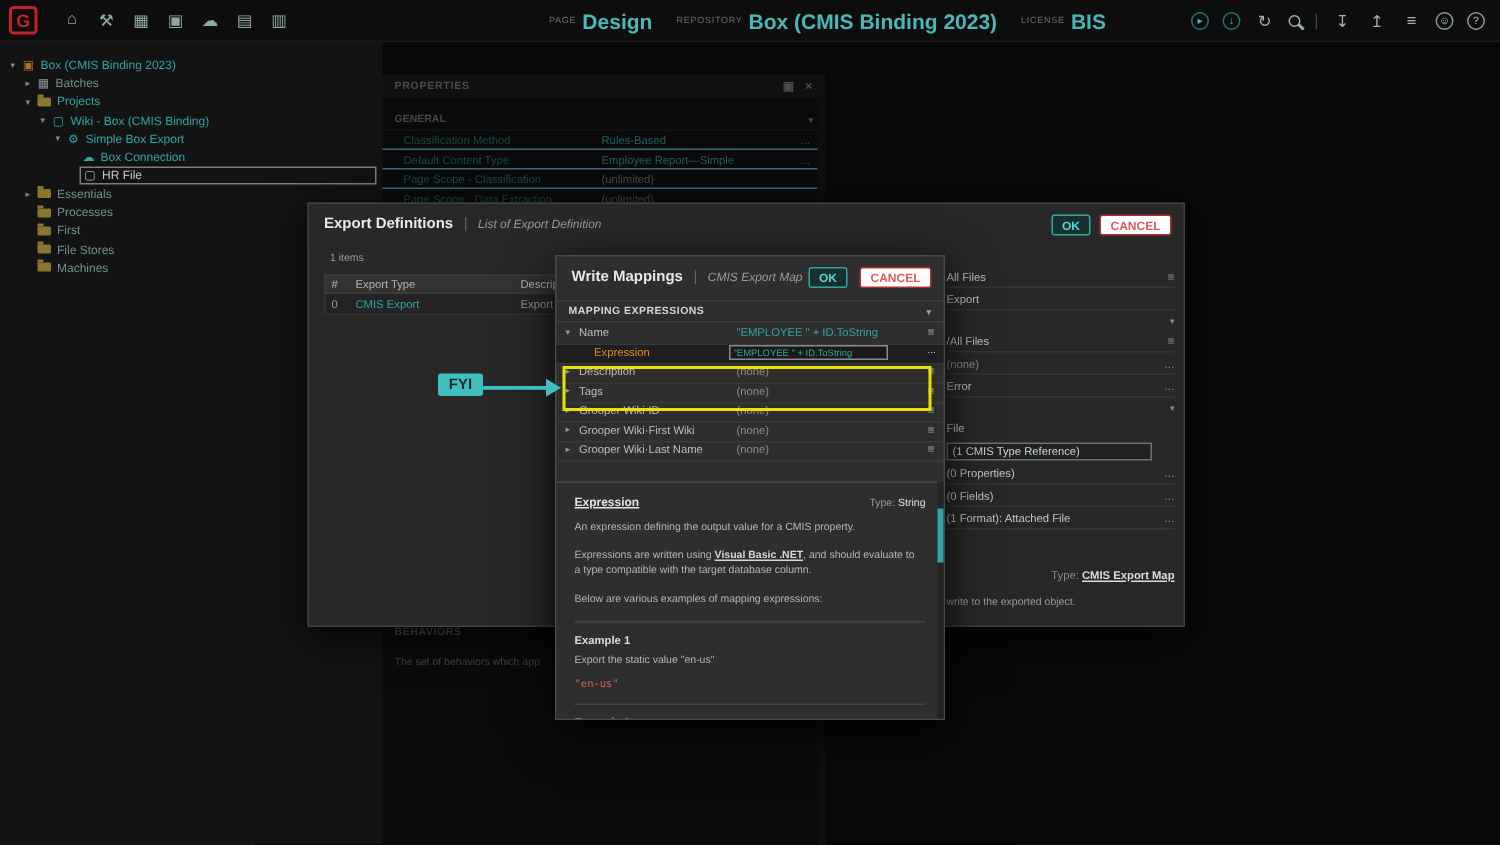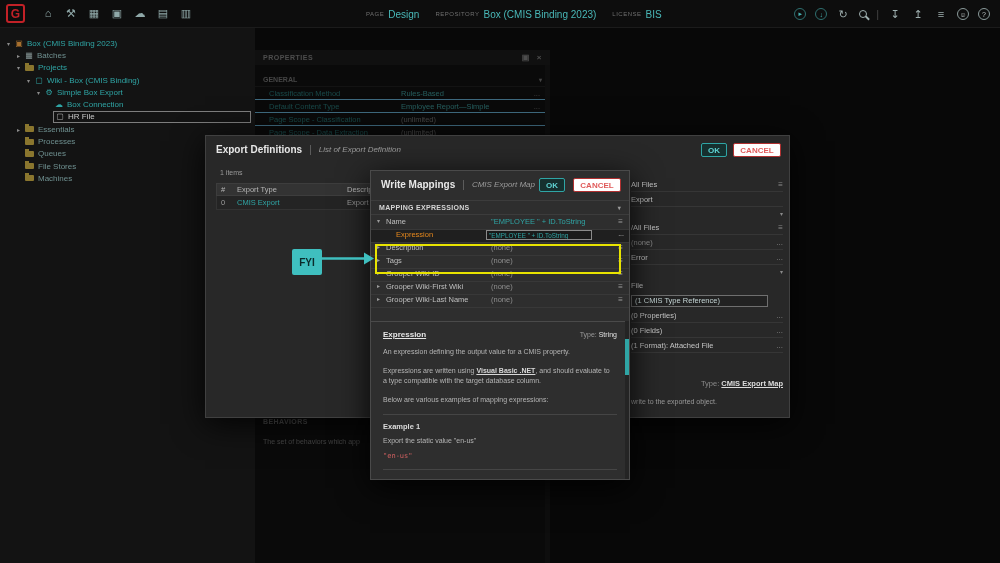--- a/index.html
+++ b/index.html
@@ -9,21 +9,21 @@
 
   
   .topbar { position:absolute; left:0; top:0; width:1000px; height:28px; background:#0d0d0d;
             border-bottom:1px solid #1b1b1b; display:flex; align-items:center; z-index:40; }
   .logo { width:19px; height:19px; margin-left:6px; border:2px solid #c22127; color:#c22127;
           font-weight:bold; font-size:12px; display:flex; align-items:center; justify-content:center; border-radius:3px; cursor:pointer; }
   .nav-icons { display:flex; gap:9px; margin-left:16px; color:#8fa8a8; font-size:11px; }
   .tico { width:14px; text-align:center; cursor:pointer; }
   .tb-center { position:absolute; left:366px; top:0; height:28px; display:flex; align-items:center; }
   .tb-label { font-size:6px; color:#6f6f6f; letter-spacing:.5px; margin-right:4px; }
-  .tb-value { font-size:10px; color:#49b8b8; font-weight:normal; margin-right:16px; white-space:nowrap; }
+  .tb-value { font-size:14px; color:#49b8b8; font-weight:bold; margin-right:16px; white-space:nowrap; }
   .tb-right { position:absolute; right:10px; top:0; height:28px; display:flex; align-items:center; gap:9px; color:#9fb0b0; font-size:11px; }
   .circle-ico { width:12px; height:12px; border-radius:50%; border:1px solid #2e6f6f; color:#49b8b8;
                 font-size:7px; display:flex; align-items:center; justify-content:center; cursor:pointer; }
   .circle-light { border-color:#8a9a9a; color:#c0c8c8; }
   .magnifier { width:8px; height:8px; border:1.5px solid #9fb0b0; border-radius:50%; position:relative; cursor:pointer; }
   .magnifier::after { content:""; position:absolute; width:5px; height:1.5px; background:#9fb0b0;
                       transform:rotate(45deg); right:-4px; bottom:-1px; }
   .tb-sep { color:#444; }
 
   
@@ -132,21 +132,21 @@
   .hp { font-size:7px; color:#b5b5b5; line-height:1.5; margin-top:8px; width:228px; }
   .hlink { color:#d8d8d8; text-decoration:underline; font-weight:bold; cursor:pointer; }
   .hrl { border:0; border-top:1px solid #454545; margin:9px 0 7px; }
   .ex-title { font-size:7.5px; font-weight:bold; color:#dcdcdc; }
   .ex-text { font-size:7px; color:#b5b5b5; margin-top:6px; }
   .code { font-family:"DejaVu Sans Mono", monospace; color:#d06060; font-size:7px; margin-top:8px; }
   .hscroll { position:absolute; right:0; top:150px; bottom:0; width:4px; background:#242424; cursor:pointer; }
   .hthumb { position:absolute; right:0; top:18px; width:4px; height:36px; background:#2fa5a5; }
 
   
-  .fyi { position:absolute; left:292px; top:249px; width:30px; height:26px; background:#3fbfbf; color:#0b2b2b;
+  .fyi { position:absolute; left:292px; top:249px; width:30px; height:15px; background:#3fbfbf; color:#0b2b2b;
          font-weight:bold; font-size:10px; display:flex; align-items:center; justify-content:center;
          z-index:30; border-radius:2px; }
   .fyi-arrow { position:absolute; left:322px; top:251px; z-index:30; }
 </style>
 </head>
 <body>
 
 <div class="screen">
 
   <header class="topbar">
@@ -226,21 +226,21 @@
       <span class="tlabel">Essentials</span>
     </div>
     <div class="trow lvl1 muted">
       <span class="exp"></span>
       <span class="folder"></span>
       <span class="tlabel">Processes</span>
     </div>
     <div class="trow lvl1 muted">
       <span class="exp"></span>
       <span class="folder"></span>
-      <span class="tlabel">Queues</span>
+      <span class="tlabel">First</span>
     </div>
     <div class="trow lvl1 muted">
       <span class="exp"></span>
       <span class="folder"></span>
       <span class="tlabel">File Stores</span>
     </div>
     <div class="trow lvl1 muted">
       <span class="exp"></span>
       <span class="folder"></span>
       <span class="tlabel">Machines</span>

